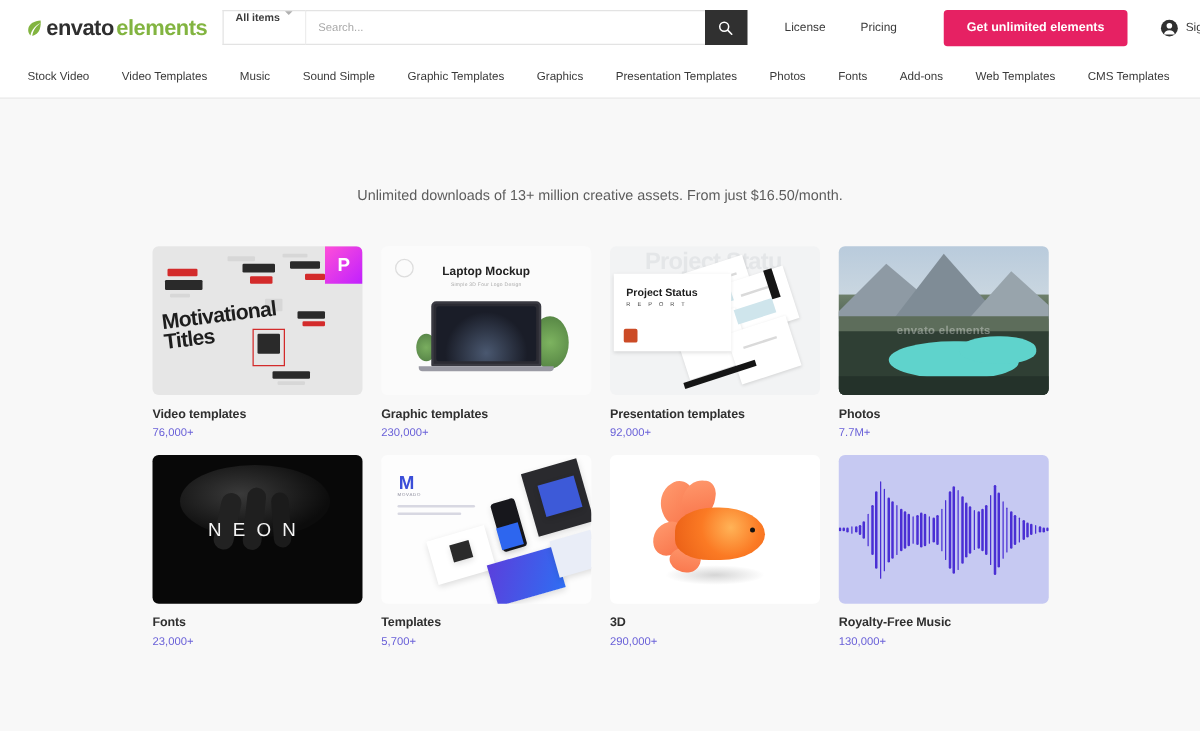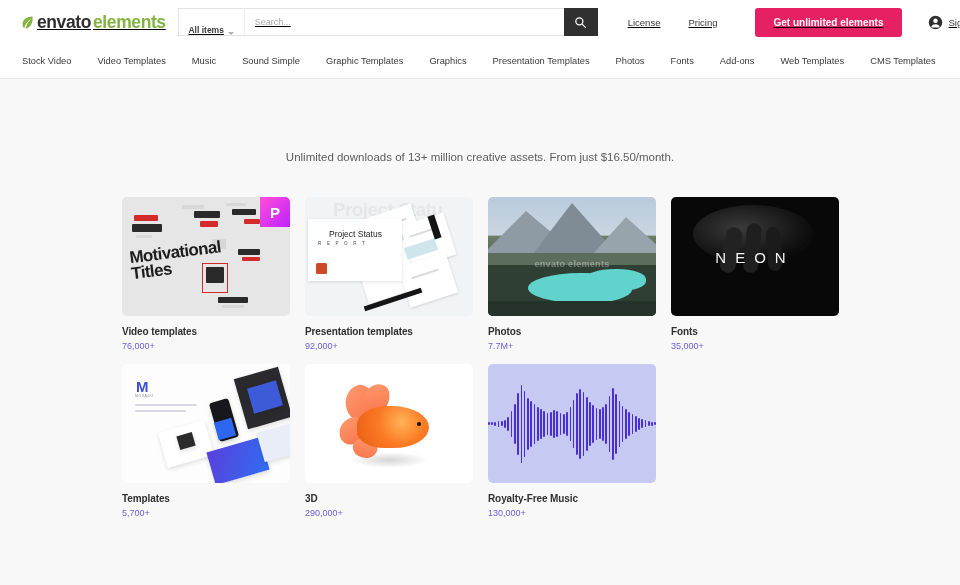--- a/index.html
+++ b/index.html
@@ -16,21 +16,20 @@
     background: #fff;
     height: 79px;
     border-bottom: 1px solid #e8e8e8;
     position: relative;
   }
   .header-top {
     height: 44px;
     display: flex;
     align-items: center;
     padding: 0 20px 0 22px;
-    text-decoration: underline;
   }
   .logo {
     display: flex;
     align-items: center;
     gap: 2px;
     font-size: 17.5px;
     font-weight: bold;
     letter-spacing: -0.4px;
     user-select: none;
     flex: 0 0 auto;
@@ -45,21 +44,21 @@
     margin-left: 12px;
     height: 28px;
     flex: 0 0 auto;
   }
   .allitems {
     width: 66px;
     border: 1px solid #e3e3e3;
     border-right: none;
     background: #fff;
     display: flex;
-    align-items: flex-end;
+    align-items: flex-start;
     justify-content: center;
     gap: 4px;
     font-size: 8.5px;
     color: #3c3c3c;
     font-weight: bold;
     cursor: pointer;
   }
   .chev { width: 0; height: 0; border-left: 3px solid transparent; border-right: 3px solid transparent; border-top: 3.5px solid #b0b0b0; display:block; }
   .searchfield {
     width: 320px;
@@ -200,21 +199,21 @@
   .gm-sub { position:absolute; top:28px; left:0; right:0; text-align:center; font-size:4px; color:#aaa; letter-spacing:0.2px; }
   .gm-circle { position:absolute; left:11px; top:10px; width:15px; height:15px; border-radius:50%; border:1px solid #ddd; }
   .laptop { position:absolute; left:40px; top:44px; width:88px; height:52px; background:#2b2b33; border-radius:4px 4px 1px 1px; border:2px solid #3a3a42; }
   .laptop-scr { position:absolute; inset:2px; border-radius:2px; background: radial-gradient(circle at 50% 85%, #4a5870 0%, #1a1d28 60%); }
   .laptop-base { position:absolute; left:30px; top:96px; width:108px; height:4px; background:#9a9aa4; border-radius:0 0 3px 3px; }
   .plant { position:absolute; border-radius:50%; background:#5e9a4a; }
 
   .t-pres { background:#f2f3f4; }
   .ps-ghost { position:absolute; left:28px; top:2px; font-size:19px; font-weight:bold; color:#e4e6e8; letter-spacing:-0.6px; }
   .ps-card { position:absolute; left:3px; top:22px; width:94px; height:62px; background:#fff; box-shadow:0 1px 3px rgba(0,0,0,.12); }
-  .ps-t1 { position:absolute; left:10px; top:10px; font-size:8.5px; font-weight:normal; color:#1e1e1e;margin-left:11px; }
+  .ps-t1 { position:absolute; left:10px; top:10px; font-size:8.5px; font-weight:bold; color:#1e1e1e; }
   .ps-t2 { position:absolute; left:10px; top:22px; font-size:4.5px; letter-spacing:2.2px; color:#4a4a4a; }
   .ps-blue { position:absolute; background:#cfe5ec; }
   .ps-line { position:absolute; background:#dadada; height:1.5px; }
   .ps-slide { position:absolute; background:#fff; box-shadow:0 1px 3px rgba(0,0,0,.13); }
   .ps-pp { position:absolute; left:8px; bottom:7px; width:11px; height:11px; background:#cc4b26; border-radius:1.5px; }
   .ps-black { position:absolute; background:#151515; }
 
   .t-photos { background: linear-gradient(#b9cbdc 0%, #c9d6e0 32%, #6d7f6a 33%, #3e5247 60%, #2b3b33 100%); }
   .mtn { position:absolute; }
   .lake { position:absolute; background:#5fd3cc; border-radius:50% 46% 44% 50%; }
@@ -325,20 +324,35 @@
       <div class="chip" style="left:100px;top:108px;width:22px;height:3px;"></div>
       <div class="vtxt">Motivational Titles</div>
       <div class="redbox" style="left:80px;top:66px;width:26px;height:30px;"></div>
       <div class="chip dk" style="left:84px;top:70px;width:18px;height:16px;"></div>
       <div class="pbadge">P</div>
     </div>
     <div class="card-title">Video templates</div>
     <div class="card-count">76,000+</div>
   </div>
 
+  <div class="card">
+    <div class="thumb t-graphic">
+      <div class="gm-circle"></div>
+      <div class="gm-title">Laptop Mockup</div>
+      <div class="gm-sub">Simple 3D Four Logo Design</div>
+      <div class="plant" style="left:28px;top:70px;width:16px;height:22px;background:radial-gradient(circle,#6ba54e,#3f7030);opacity:.9;"></div>
+      <div class="plant" style="left:120px;top:56px;width:30px;height:42px;background:radial-gradient(circle,#72ad52,#40722f);opacity:.92;"></div>
+      <div class="laptop">
+          <div class="laptop-scr"></div>
+        </div>
+      <div class="laptop-base"></div>
+    </div>
+    <div class="card-title">Graphic templates</div>
+    <div class="card-count">230,000+</div>
+  </div>
 
   <div class="card">
     <div class="thumb t-pres">
       <div class="ps-ghost">Project Statu</div>
       <div class="ps-slide" style="left:60px;top:14px;width:54px;height:46px;transform:rotate(-18deg);"></div>
       <div class="ps-slide" style="left:96px;top:22px;width:50px;height:44px;transform:rotate(-18deg);"></div>
       <div class="ps-slide" style="left:56px;top:56px;width:52px;height:44px;transform:rotate(-18deg);"></div>
       <div class="ps-slide" style="left:98px;top:62px;width:50px;height:42px;transform:rotate(-18deg);"></div>
       <div class="ps-line" style="left:68px;top:26px;width:34px;transform:rotate(-18deg);"></div>
       <div class="ps-line" style="left:68px;top:32px;width:28px;transform:rotate(-18deg);"></div>
@@ -377,21 +391,21 @@
 
   <div class="card">
     <div class="thumb t-fonts">
       <div class="hand" style="left:22px;top:8px;width:120px;height:58px;background:radial-gradient(ellipse at 40% 40%,#3a3a3a,#0c0c0c 70%);"></div>
       <div class="hand" style="left:52px;top:30px;width:16px;height:46px;background:#222;border-radius:8px;transform:rotate(12deg);"></div>
       <div class="hand" style="left:74px;top:26px;width:15px;height:50px;background:#1f1f1f;border-radius:8px;transform:rotate(6deg);"></div>
       <div class="hand" style="left:96px;top:30px;width:14px;height:44px;background:#1b1b1b;border-radius:8px;transform:rotate(-4deg);"></div>
       <div class="neon">NEON</div>
     </div>
     <div class="card-title">Fonts</div>
-    <div class="card-count">35,000+</div>
+    <div class="card-count">23,000+</div>
   </div>
 
   <div class="card">
     <div class="thumb t-wp">
       <div class="wp-m">M</div>
       <div class="wp-mb">MOVADO</div>
       <div class="wp-txt">
           <div></div>
           <div style="width:82%"></div>
         </div>

